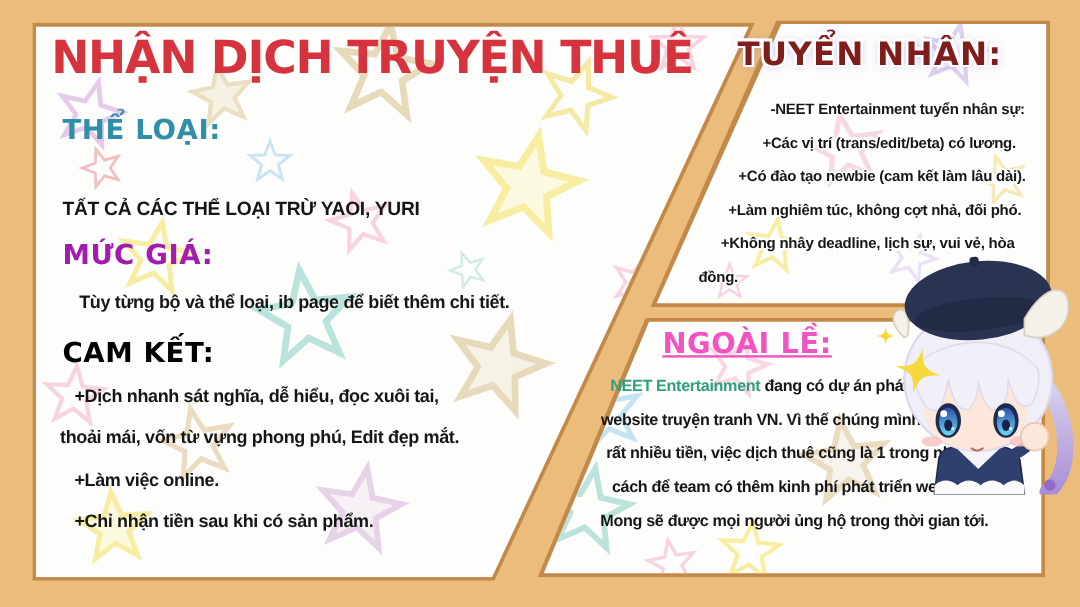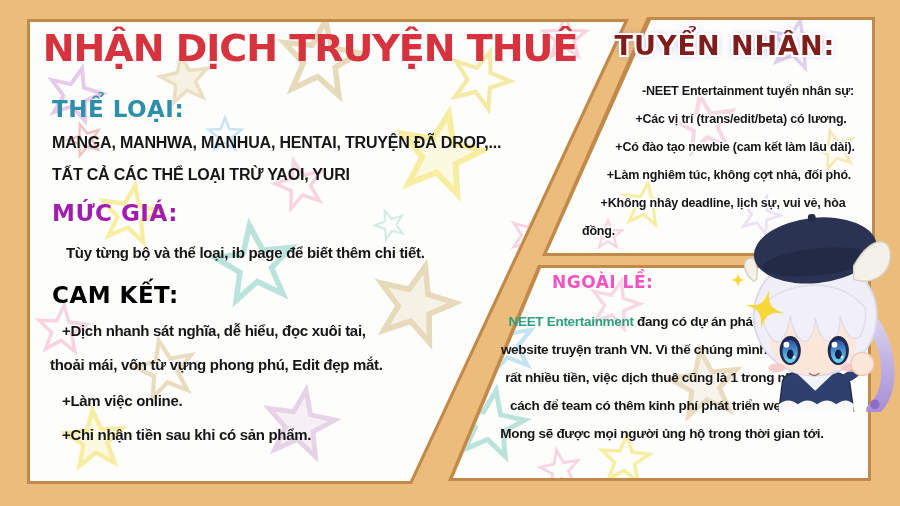--- a/index.html
+++ b/index.html
@@ -32,21 +32,21 @@
 
   .halo{text-shadow:-1px -1px 0 #fff,1px -1px 0 #fff,-1px 1px 0 #fff,1px 1px 0 #fff,
         -2px 0 0 #fff,2px 0 0 #fff,0 -2px 0 #fff,0 2px 0 #fff;}
   .recruit-head{
     font-size:27px;letter-spacing:1px;color:#7f1d1d;text-align:center;
     font-family:"DejaVu Sans",sans-serif;
     text-shadow:-2px -2px 0 #fff,2px -2px 0 #fff,-2px 2px 0 #fff,2px 2px 0 #fff,
       0 0 7px rgba(122,108,240,.55);
   }
   .recruit-line{font-size:12.5px;letter-spacing:-.2px;text-align:center;}
-  .notes-head{font-size:17px;letter-spacing:.5px;color:#f153c2;font-family:"DejaVu Sans",sans-serif;}
+  .notes-head{font-size:24px;letter-spacing:.5px;color:#f153c2;font-family:"DejaVu Sans",sans-serif;text-decoration:underline;}
   .notes-line{font-size:13.5px;letter-spacing:-.3px;width:400px;left:462px;text-align:center;}
   .team{color:#2f9f7f;}
   .sparkle{position:absolute;}
   .character{position:absolute;left:737px;top:212px;width:168px;height:200px;}
 </style>
 </head>
 <body>
 
 <svg width="0" height="0" style="position:absolute" aria-hidden="true">
   <defs>
@@ -116,21 +116,20 @@
         <use href="#star5" transform="translate(625,460) scale(.5) rotate(5)" stroke="#f3e468"></use>
         <use href="#star5" transform="translate(560,470) scale(.4) rotate(-10)" stroke="#f4b9ce"></use>
         <use href="#star5" transform="translate(805,300) scale(.45)" stroke="#dcc79a"></use>
       </g>
     </svg>
   </div>
 
   <div class="txt title">NHẬN DỊCH TRUYỆN THUÊ</div>
 
   <div class="txt sec-head head-genre" style="left:52px;top:96px">THỂ LOẠI:</div>
-  <div class="txt body-caps" style="left:52px;top:134px">MANGA, MANHWA, MANHUA, HENTAI, TRUYỆN ĐÃ DROP,...</div>
   <div class="txt body-caps" style="left:52px;top:166px">TẤT CẢ CÁC THỂ LOẠI TRỪ YAOI, YURI</div>
 
   <div class="txt sec-head head-price" style="left:52px;top:200px">MỨC GIÁ:</div>
   <div class="txt body-hand" style="left:66px;top:244px">Tùy từng bộ và thể loại, ib page để biết thêm chi tiết.</div>
 
   <div class="txt sec-head head-commit" style="left:52px;top:282px">CAM KẾT:</div>
   <div class="txt body-hand" style="left:62px;top:322px">+Dịch nhanh sát nghĩa, dễ hiểu, đọc xuôi tai,</div>
   <div class="txt body-hand" style="left:50px;top:356px">thoải mái, vốn từ vựng phong phú, Edit đẹp mắt.</div>
   <div class="txt body-hand" style="left:62px;top:426px">+Chỉ nhận tiền sau khi có sản phẩm.</div>
   <div class="txt body-hand" style="left:62px;top:392px">+Làm việc online.</div>

